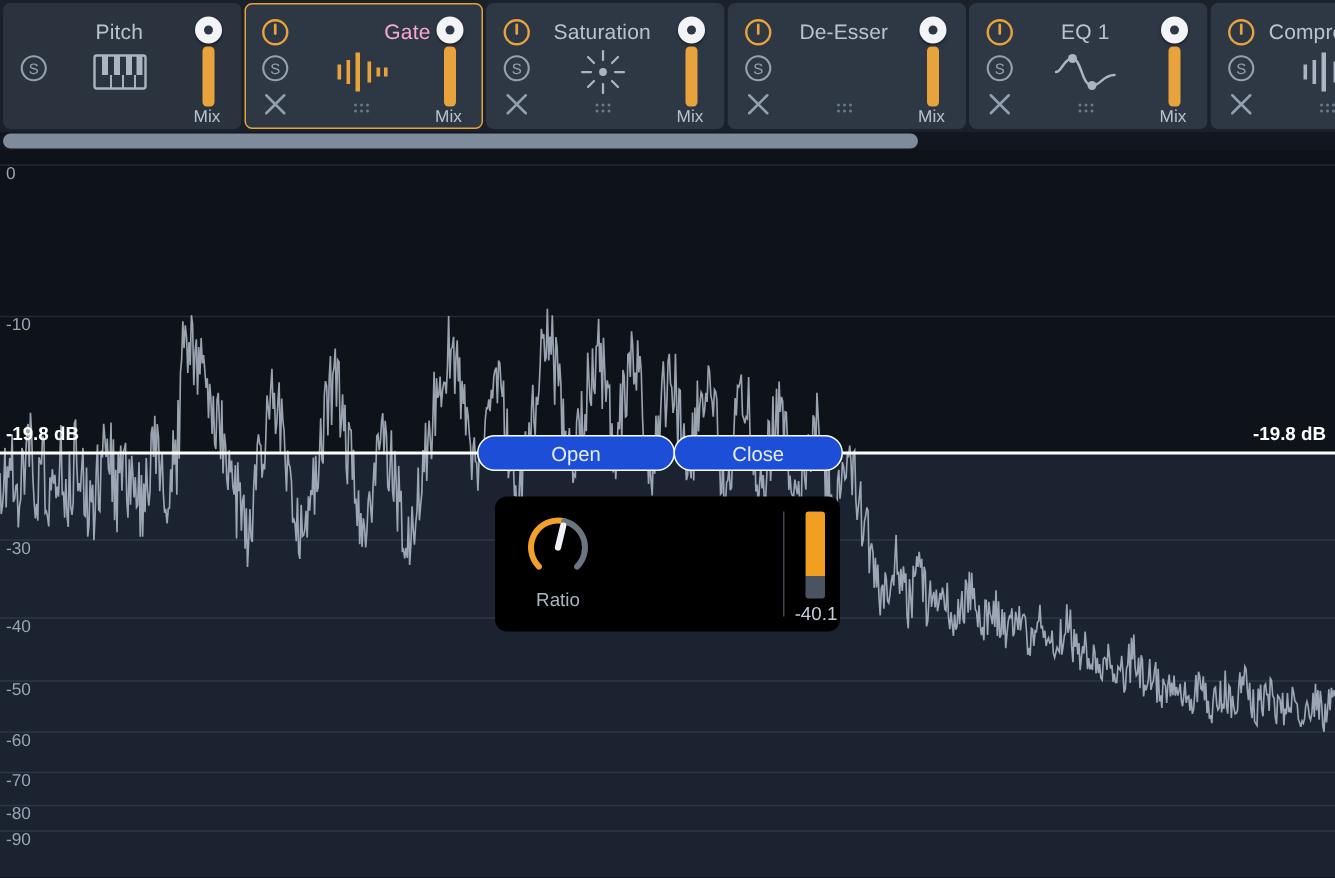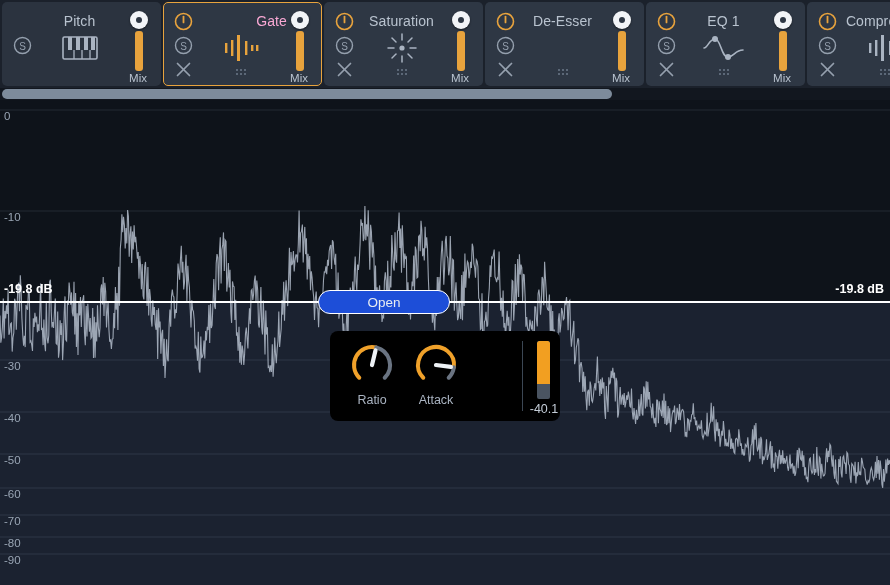--- a/index.html
+++ b/index.html
@@ -498,39 +498,32 @@
         <div class="ylabel" style="top: 421px;">-70</div>
         <div class="ylabel" style="top: 443px;">-80</div>
         <div class="ylabel" style="top: 460px;">-90</div>
       </div>
 
     <div class="thresh-line"></div>
     <div class="thresh-label left">-19.8 dB</div>
     <div class="thresh-label right">-19.8 dB</div>
 
     <div class="pill" id="pill-open">Open</div>
+    <div class="pill" id="pill-close">Close</div>
 
     <div class="knob-panel">
       <div class="knob-group" id="knob-group">
           <div class="knob-cell">
             <svg width="52" height="52" viewBox="0 0 52 52">
     <path d="M 13.27 38.73 A 18 18 0 0 1 30.20 8.50" fill="none" stroke="#f0a12a" stroke-width="4" stroke-linecap="round"></path>
     <path d="M 30.20 8.50 A 18 18 0 0 1 38.73 38.73" fill="none" stroke="#6a7482" stroke-width="4" stroke-linecap="round"></path>
     <line x1="26" y1="26" x2="29.50" y2="11.41" stroke="#eef2f6" stroke-width="4.2" stroke-linecap="round"></line>
   </svg>
             <div class="knob-cap">Ratio</div>
           </div>
-          <div class="knob-cell">
-            <svg width="52" height="52" viewBox="0 0 52 52">
-    <path d="M 13.27 38.73 A 18 18 0 1 1 43.86 28.26" fill="none" stroke="#f0a12a" stroke-width="4" stroke-linecap="round"></path>
-    <path d="M 43.86 28.26 A 18 18 0 0 1 38.73 38.73" fill="none" stroke="#6a7482" stroke-width="4" stroke-linecap="round"></path>
-    <line x1="26" y1="26" x2="40.88" y2="27.88" stroke="#eef2f6" stroke-width="4.2" stroke-linecap="round"></line>
-  </svg>
-            <div class="knob-cap">Attack</div>
-          </div>
         </div>
       <div class="meter-sep"></div>
       <div class="meter-cell">
         <div class="meter-bar">
           <div class="meter-fill" id="meter-fill" style="height: 42.9px;"></div>
         </div>
         <div class="meter-val">-40.1</div>
       </div>
     </div>
   </div>

